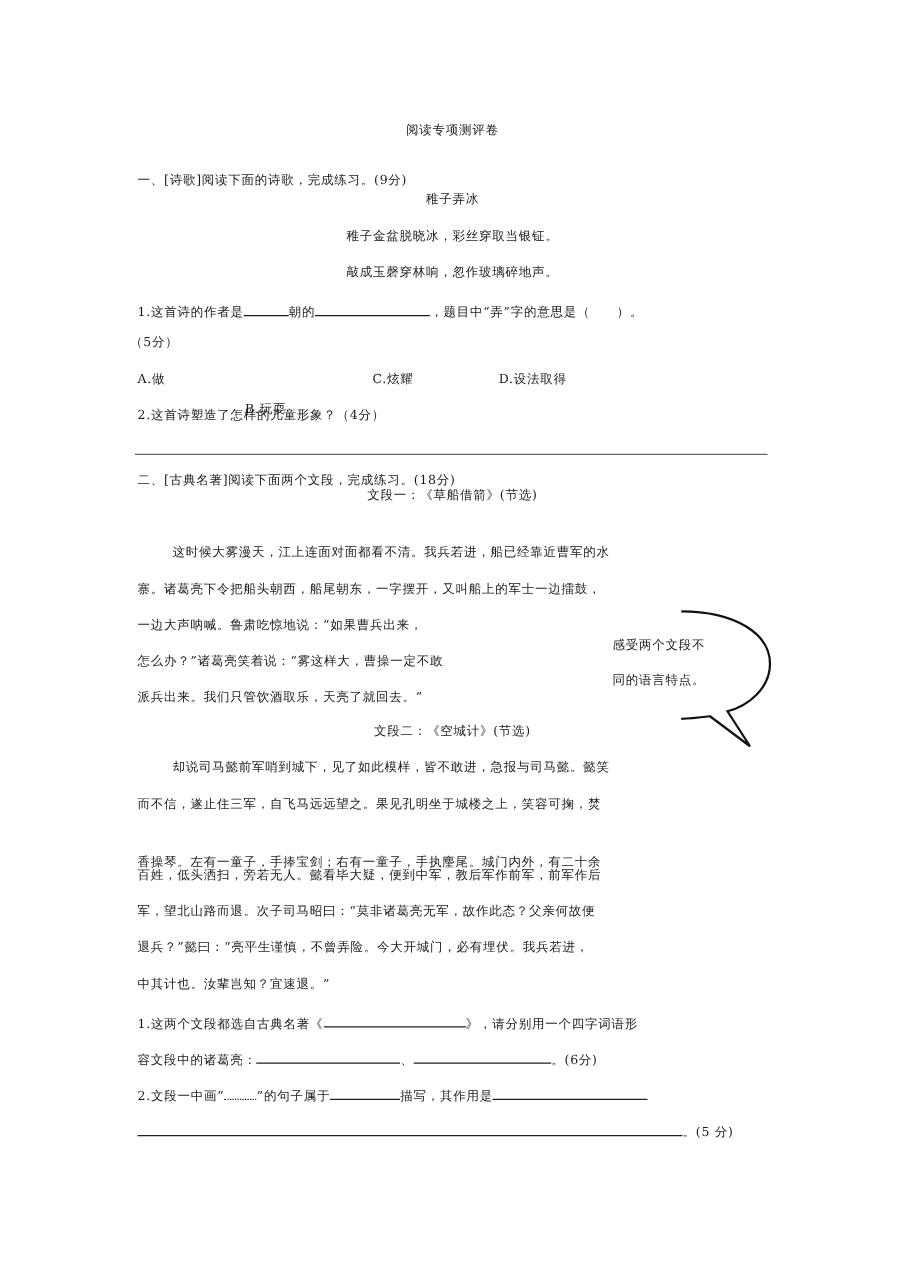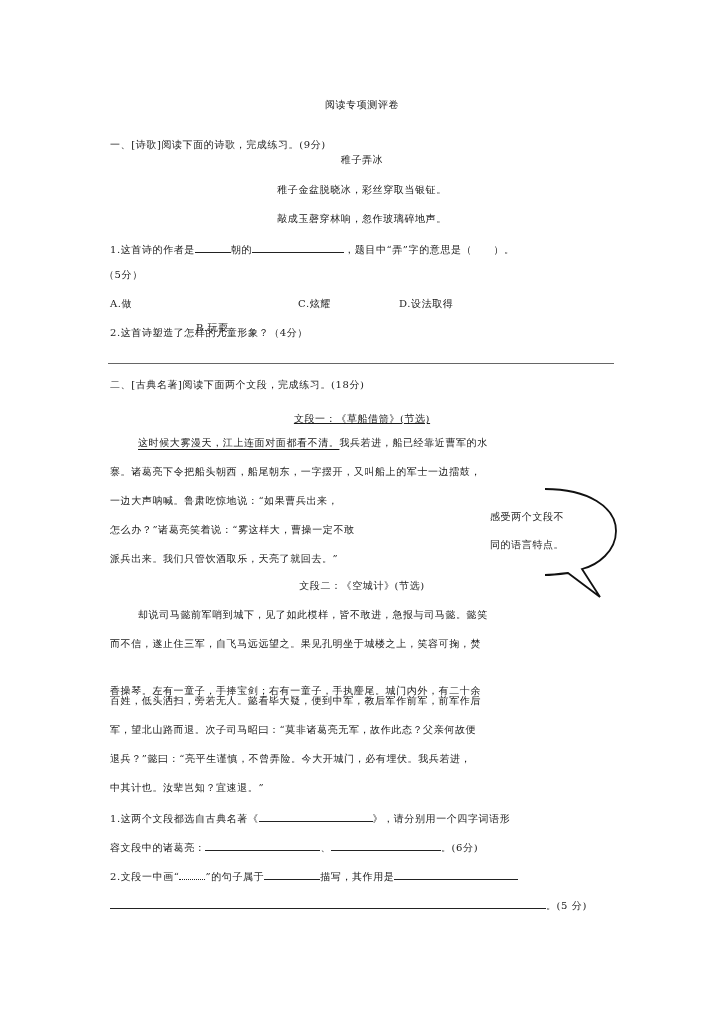--- a/index.html
+++ b/index.html
@@ -1,20 +1,20 @@
 <!DOCTYPE html>
 <html><head>
 <meta charset="utf-8">
 <style>
   html, body { margin:0; padding:0; background:#ffffff; }
   body { width:724px; height:1024px; position:relative; overflow:hidden;
          font-family: "DejaVu Serif", "Liberation Serif", serif; color:#1a1a1a; }
   .line { position:absolute; font-size:10px; line-height:18px; white-space:nowrap; letter-spacing:0.6px; }
   .center { left:0; width:724px; text-align:center; }
-  .u { text-decoration: underline; text-underline-offset:3px; }
+  .u { text-underline-offset:3px; }
   .blank { display:inline-block; border-bottom:1px solid #222; height:14px; vertical-align:baseline; }
   .hr { position:absolute; left:108px; width:506px; border-top:1.5px solid #666; }
   .bubble { position:absolute; left:470px; top:485px; width:150px; height:120px; }
   .bubble-text { position:absolute; left:490px; font-size:10px; line-height:18px; white-space:nowrap; letter-spacing:0.6px; }
 </style>
 </head>
 <body>
 
 <div>
 
@@ -30,21 +30,21 @@
   </div>
   <div class="line" style="left:104px;top:266px;">（5分）</div>
   <div class="line" style="left:110px;top:295px;">A.做</div>
   <div class="line" style="left:196px;top:295px;margin-top:24px;">B.玩耍</div>
   <div class="line" style="left:298px;top:295px;">C.炫耀</div>
   <div class="line" style="left:399px;top:295px;">D.设法取得</div>
   <div class="line" style="left:110px;top:324px;">2.这首诗塑造了怎样的儿童形象？（4分）</div>
   <div class="hr" style="top:363px;"></div>
 
   <div class="line" style="left:110px;top:376px;">二、[古典名著]阅读下面两个文段，完成练习。(18分)</div>
-  <div class="line center" style="top:410px;text-decoration:underline;">文段一：《草船借箭》(节选)</div>
+  <div class="line center" style="top:388px;">文段一：《草船借箭》(节选)</div>
 
   <div class="line" style="left:138px;top:434px;">
     <span class="u">这时候大雾漫天，江上连面对面都看不清。</span><span>我兵若进，船已经靠近曹军的水</span>
   </div>
   <div class="line" style="left:110px;top:463px;">寨。诸葛亮下令把船头朝西，船尾朝东，一字摆开，又叫船上的军士一边擂鼓，</div>
   <div class="line" style="left:110px;top:492px;">一边大声呐喊。鲁肃吃惊地说：“如果曹兵出来，</div>
   <div class="line" style="left:110px;top:521px;">怎么办？”诸葛亮笑着说：“雾这样大，曹操一定不敢</div>
   <div class="line" style="left:110px;top:550px;">派兵出来。我们只管饮酒取乐，天亮了就回去。”</div>
 
   <svg class="bubble" viewBox="0 0 150 120">

